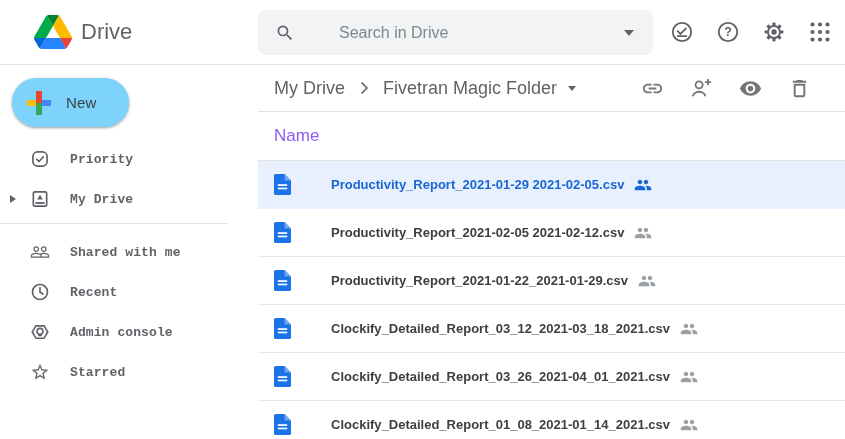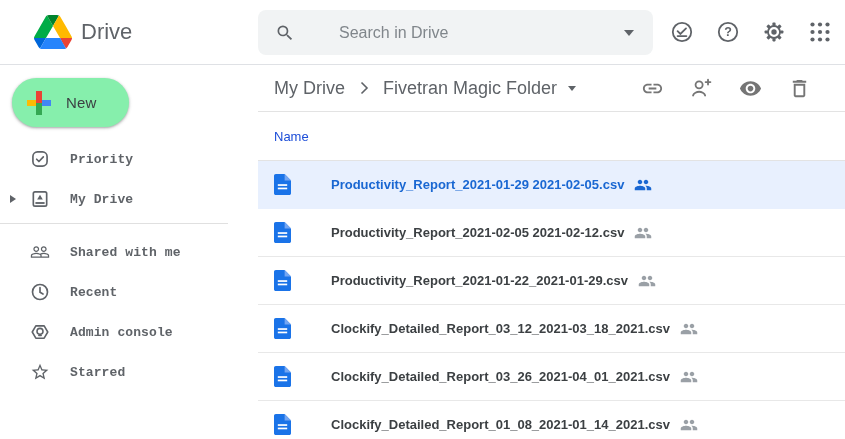--- a/index.html
+++ b/index.html
@@ -24,21 +24,21 @@
 
   .header-icons { flex:1; display:flex; justify-content:flex-end; align-items:center;
                   gap:22px; padding-right:13px; }
   .icon-btn { width:24px; height:24px; display:flex; align-items:center; justify-content:center; cursor:pointer; }
 
   
   .main { display:flex; height:374px; }
 
   
   .sidebar { width:258px; flex:none; padding-top:13px; }
-  .new-btn { margin-left:12px; width:117px; height:49px; border-radius:25px; background:#86efac;
+  .new-btn { margin-left:12px; width:117px; height:49px; border-radius:25px; background:#7dd3fc;
              display:flex; align-items:center; padding-left:15px; cursor:pointer;
              box-shadow:0 1px 2px 0 rgba(60,64,67,.30), 0 1px 3px 1px rgba(60,64,67,.15); }
   .new-btn .plus { width:24px; height:24px; flex:none; }
   .new-label { font-size:15px; color:#3c4043; margin-left:15px; letter-spacing:.2px; }
 
   .nav { margin-top:12px;font-family:Liberation Mono, monospace; }
   .nav-item { height:40px; display:flex; align-items:center; padding-left:30px;
               position:relative; cursor:pointer; }
   .expand-arrow { position:absolute; left:10px; width:0; height:0;
                   border-top:4px solid transparent; border-bottom:4px solid transparent;
@@ -50,21 +50,21 @@
   
   .content { flex:1; display:flex; flex-direction:column; }
   .crumb-bar { height:47px; flex:none; display:flex; align-items:center;
                padding:0 34px 0 16px; border-bottom:1px solid #e3e3e3; }
   .crumb { display:flex; align-items:center; font-size:18px; color:#5f6368; cursor:pointer; }
   .crumb-sep { margin:0 14px; display:flex; }
   .crumb .caret { border-top-width:5px; border-left-width:4.5px; border-right-width:4.5px; margin-left:11px; }
   .toolbar { margin-left:auto; display:flex; align-items:center; gap:25px; }
 
   .name-header { height:49px; flex:none; display:flex; align-items:center; padding-left:16px;
-                 font-size:13px; color:#1d4ed8; border-bottom:1px solid #e3e3e3; }
+                 font-size:17px; color:#8b5cf6; border-bottom:1px solid #e3e3e3; }
 
   .file-row { height:48px; flex:none; display:flex; align-items:center; padding-left:16px;
               border-bottom:1px solid #e8e8e8; cursor:pointer; }
   .file-row .doc-icon { flex:none; display:flex; }
   .file-name { margin-left:40px; font-size:13px; font-weight:bold; color:#3c4043; white-space:nowrap; }
   .shared-icon { margin-left:10px; display:flex; }
   .shared-icon svg { fill:#9aa0a6; }
   .file-row.selected { background:#e8f0fe; border-bottom-color:transparent; }
   .file-row.selected .file-name { color:#1967d2; }
   .file-row.selected .shared-icon svg { fill:#1967d2; }

